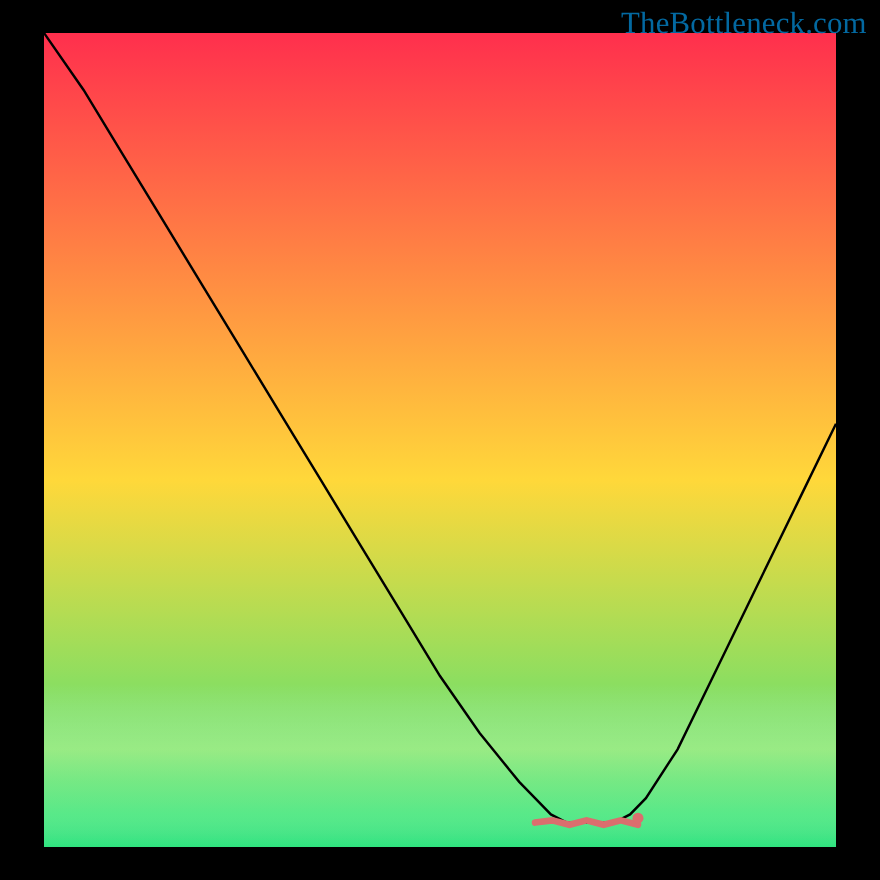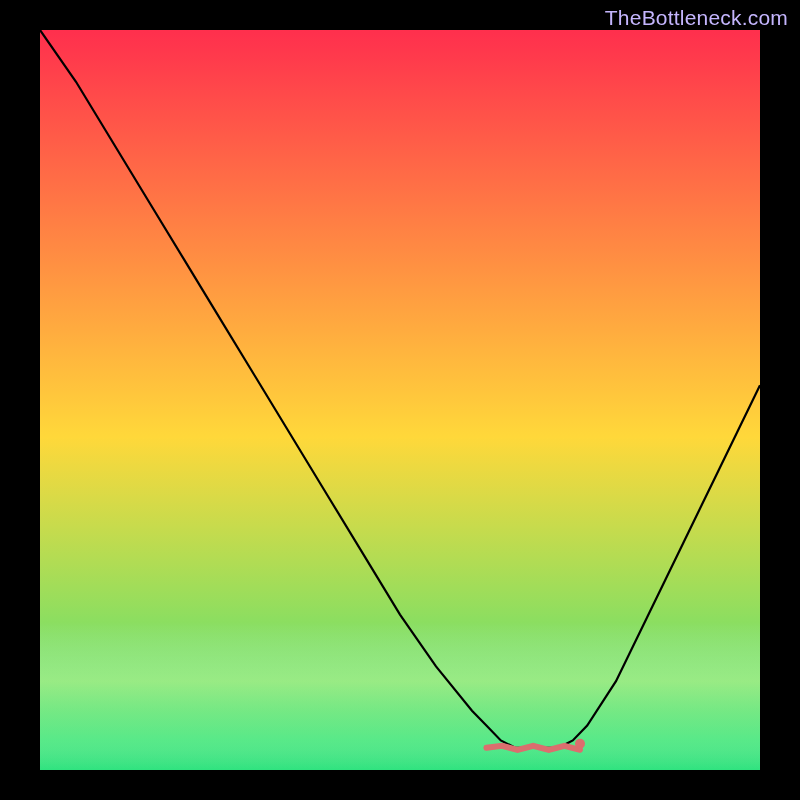--- a/index.html
+++ b/index.html
@@ -7,24 +7,24 @@
     padding: 0;
     width: 800px;
     height: 800px;
     overflow: hidden;
     background: #000;
   }
   .watermark {
     position: absolute;
     top: 6px;
     right: 12px;
-    font-family: Liberation Sans, sans-serif;
-    font-size: 21px;
+    font-family: Liberation Serif, serif;
+    font-size: 28px;
     font-weight: 500;
-    color: #c4b5fd;
+    color: #0369a1;
     z-index: 10;
     letter-spacing: 0.2px;
   }
   .plot-wrap {
     position: absolute;
     left: 40px;
     top: 30px;
     width: 720px;
     height: 740px;
     overflow: hidden;

